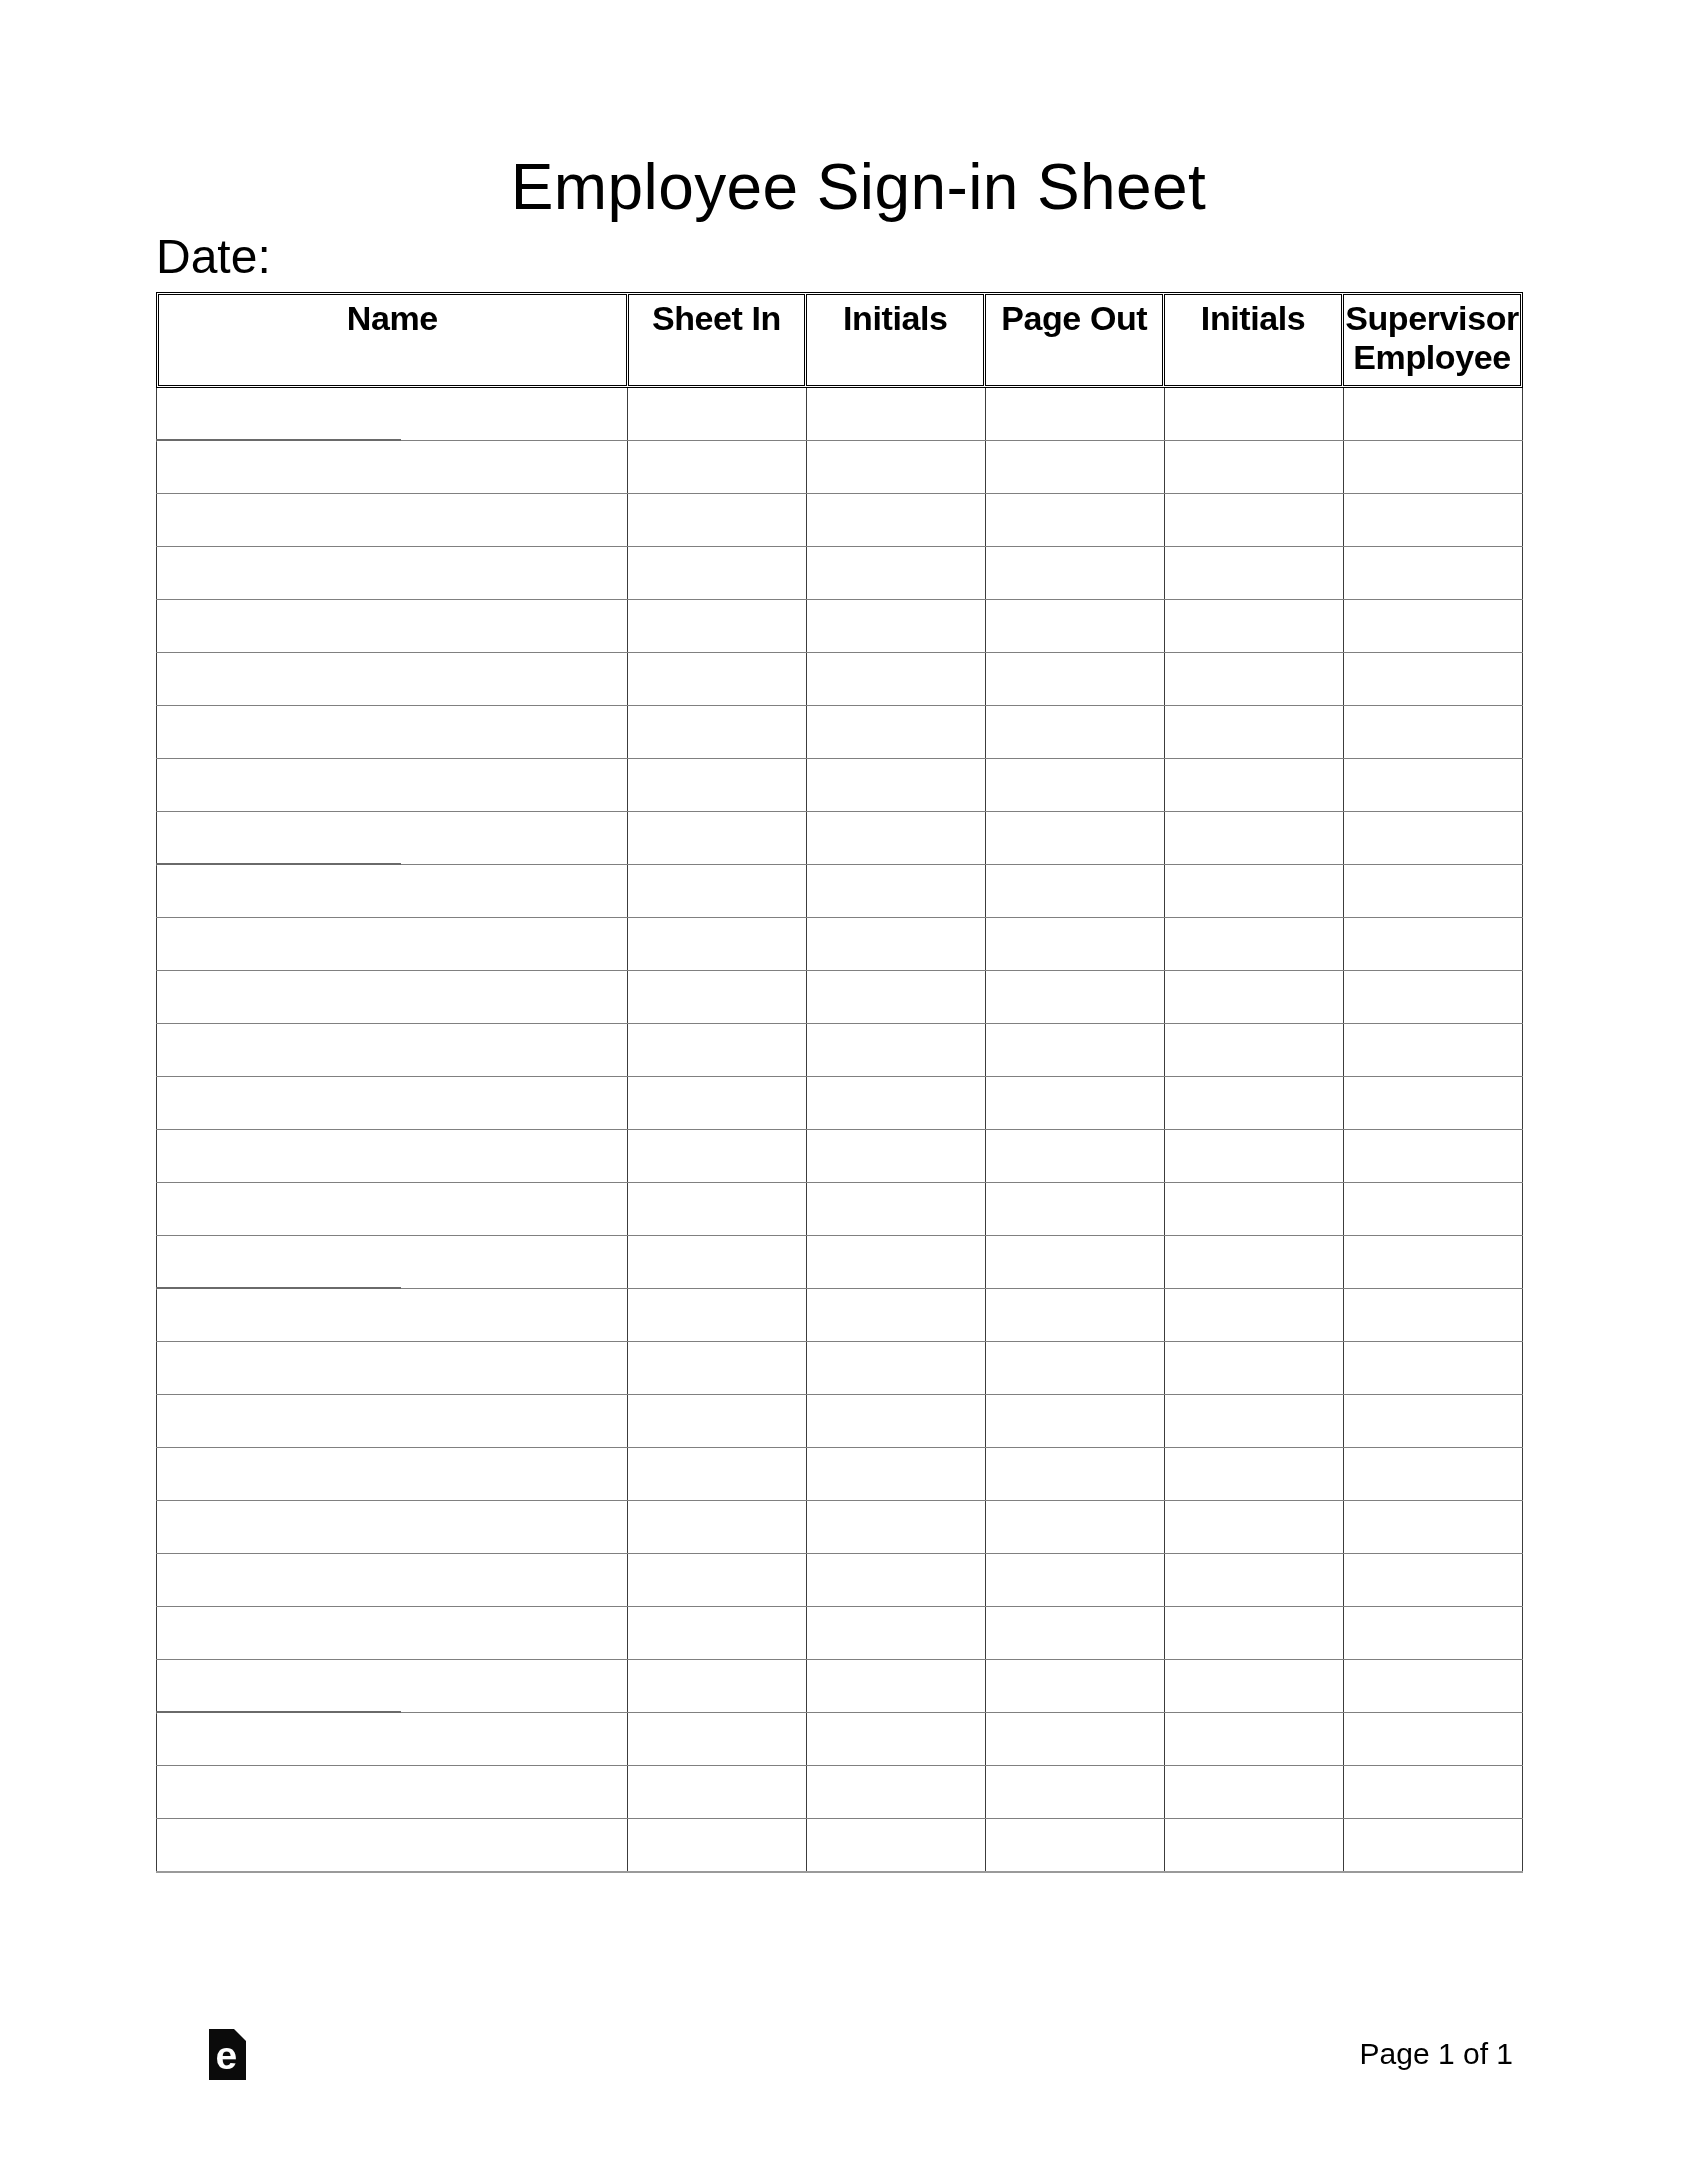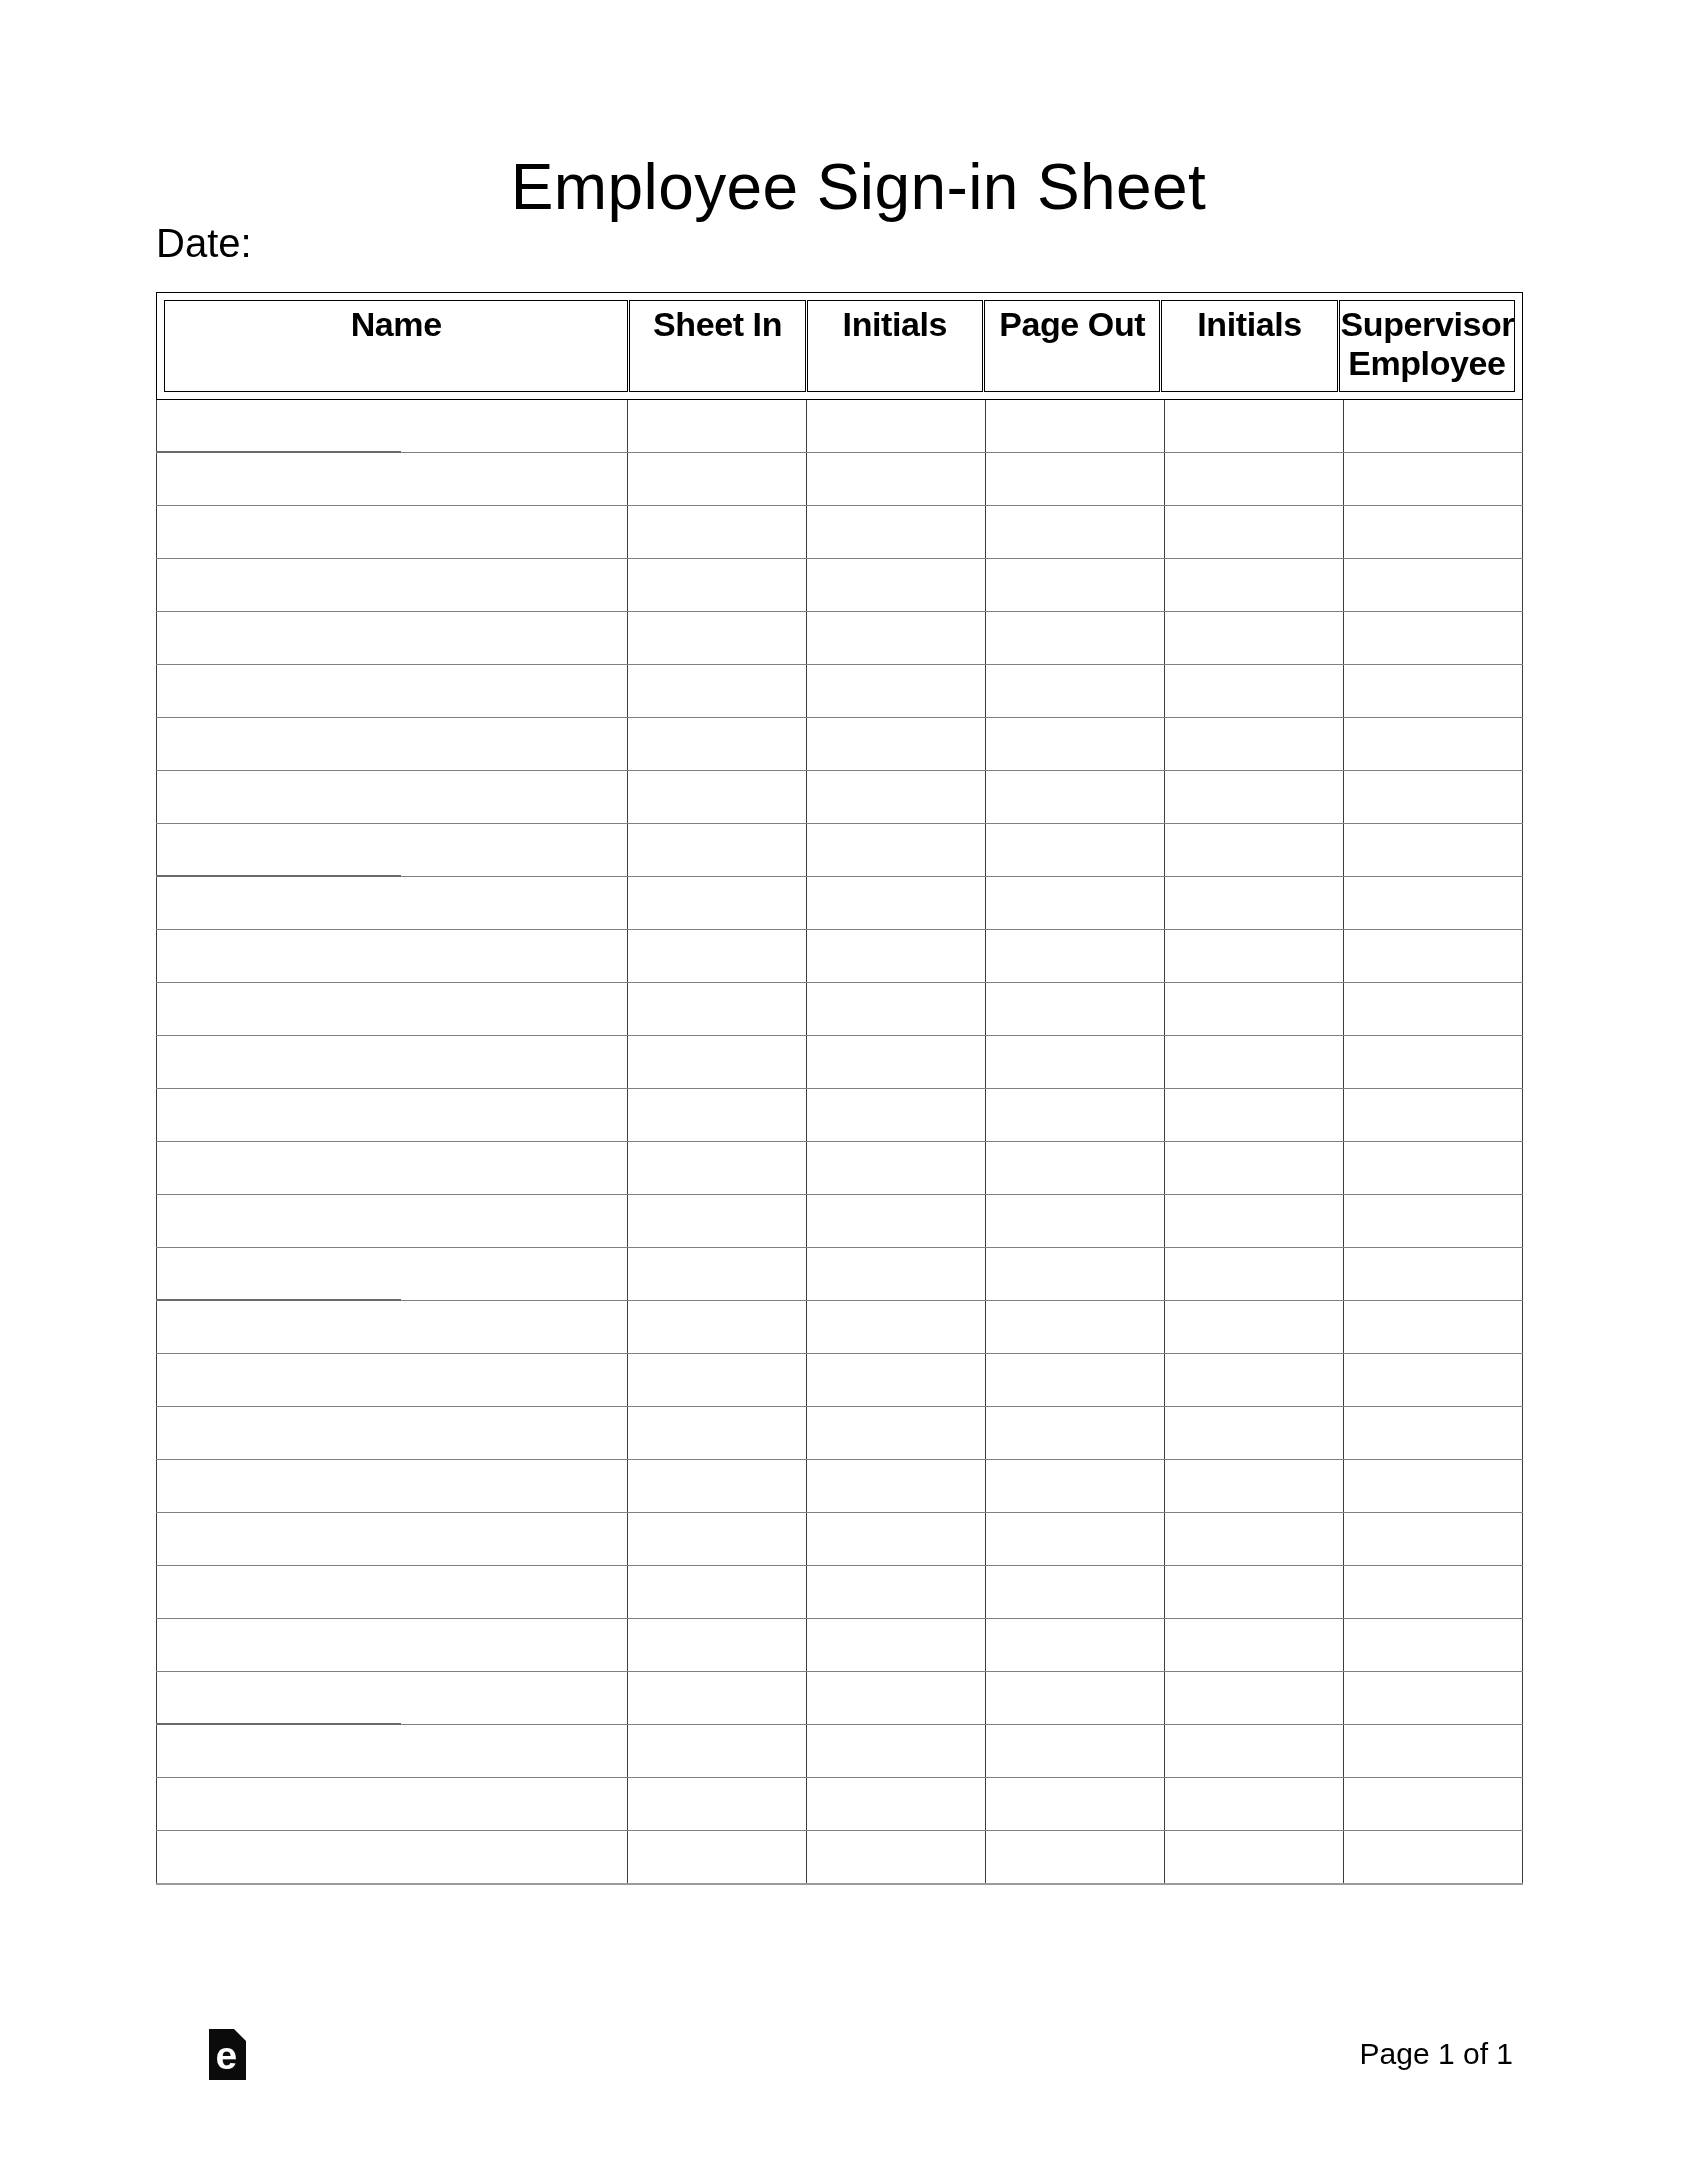--- a/index.html
+++ b/index.html
@@ -25,38 +25,38 @@
     width: 100%;
     margin: 16px;
     text-align: center;
     font-size: 64px;
     font-weight: 400;
     line-height: 1.2;
     letter-spacing: 0.4px;
   }
   .date-label {
     position: absolute;
-    top: 219px;
+    top: 228px;
     left: 156px;
-    font-size: 40px;
+    font-size: 48px;
     line-height: 1.2;
   }
 
   
   .table-region {
     position: absolute;
     top: 292px;
     left: 156px;
     width: 1367px;
   }
 
   
   .header-frame {
     border: 1.7px solid #000000;
-    padding: 6px;
+    padding: 0;
     background: #ffffff;
     box-sizing: border-box;
   }
   .header-table {
     width: 100%;
     table-layout: fixed;
     border-collapse: separate;
     border-spacing: 1.7px;
   }
   .header-table th {

